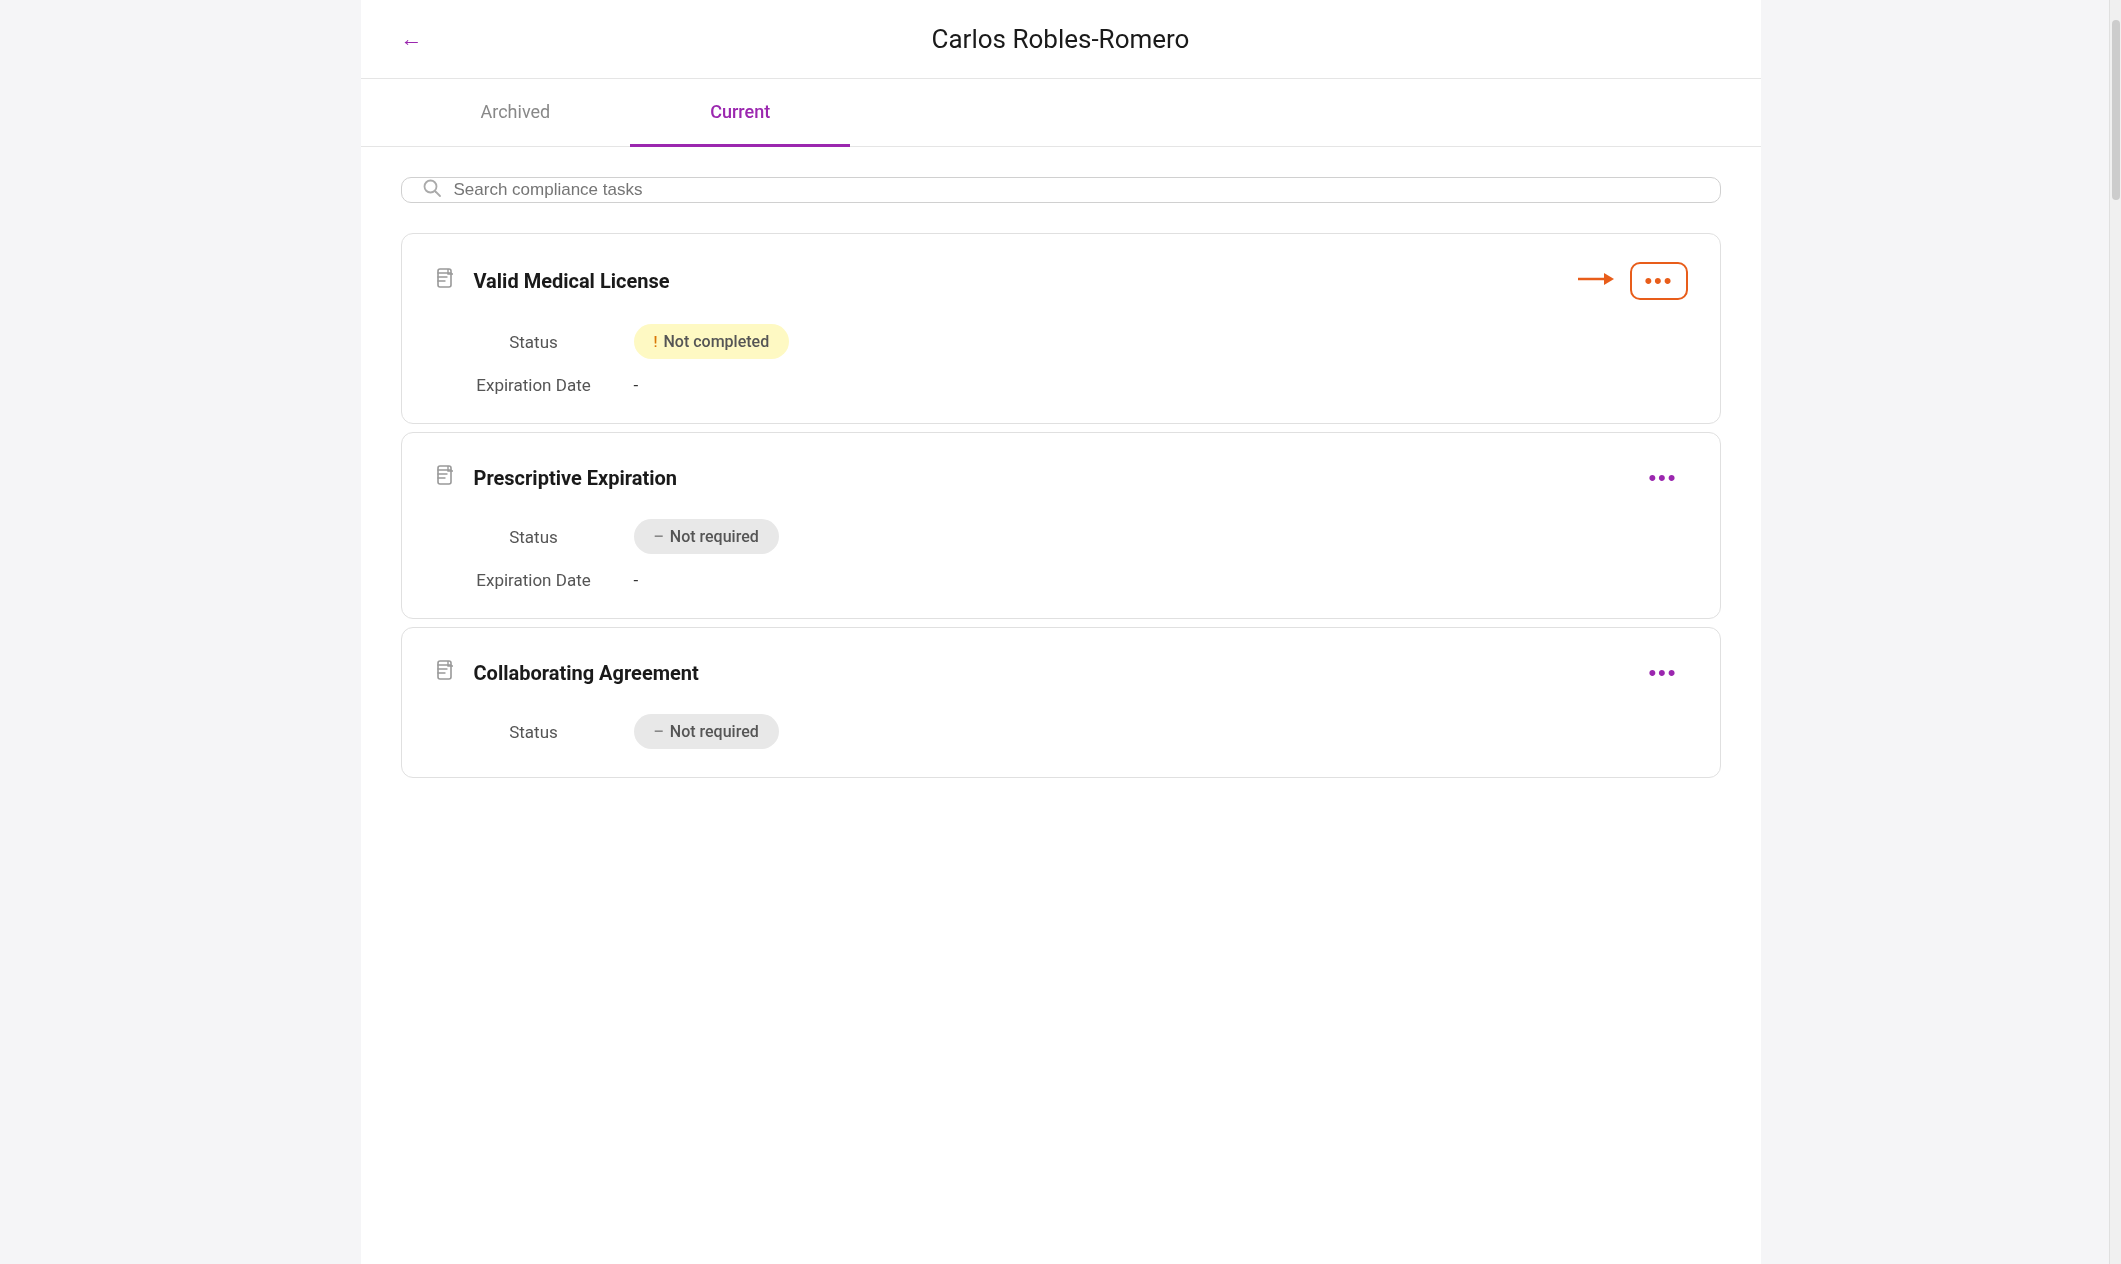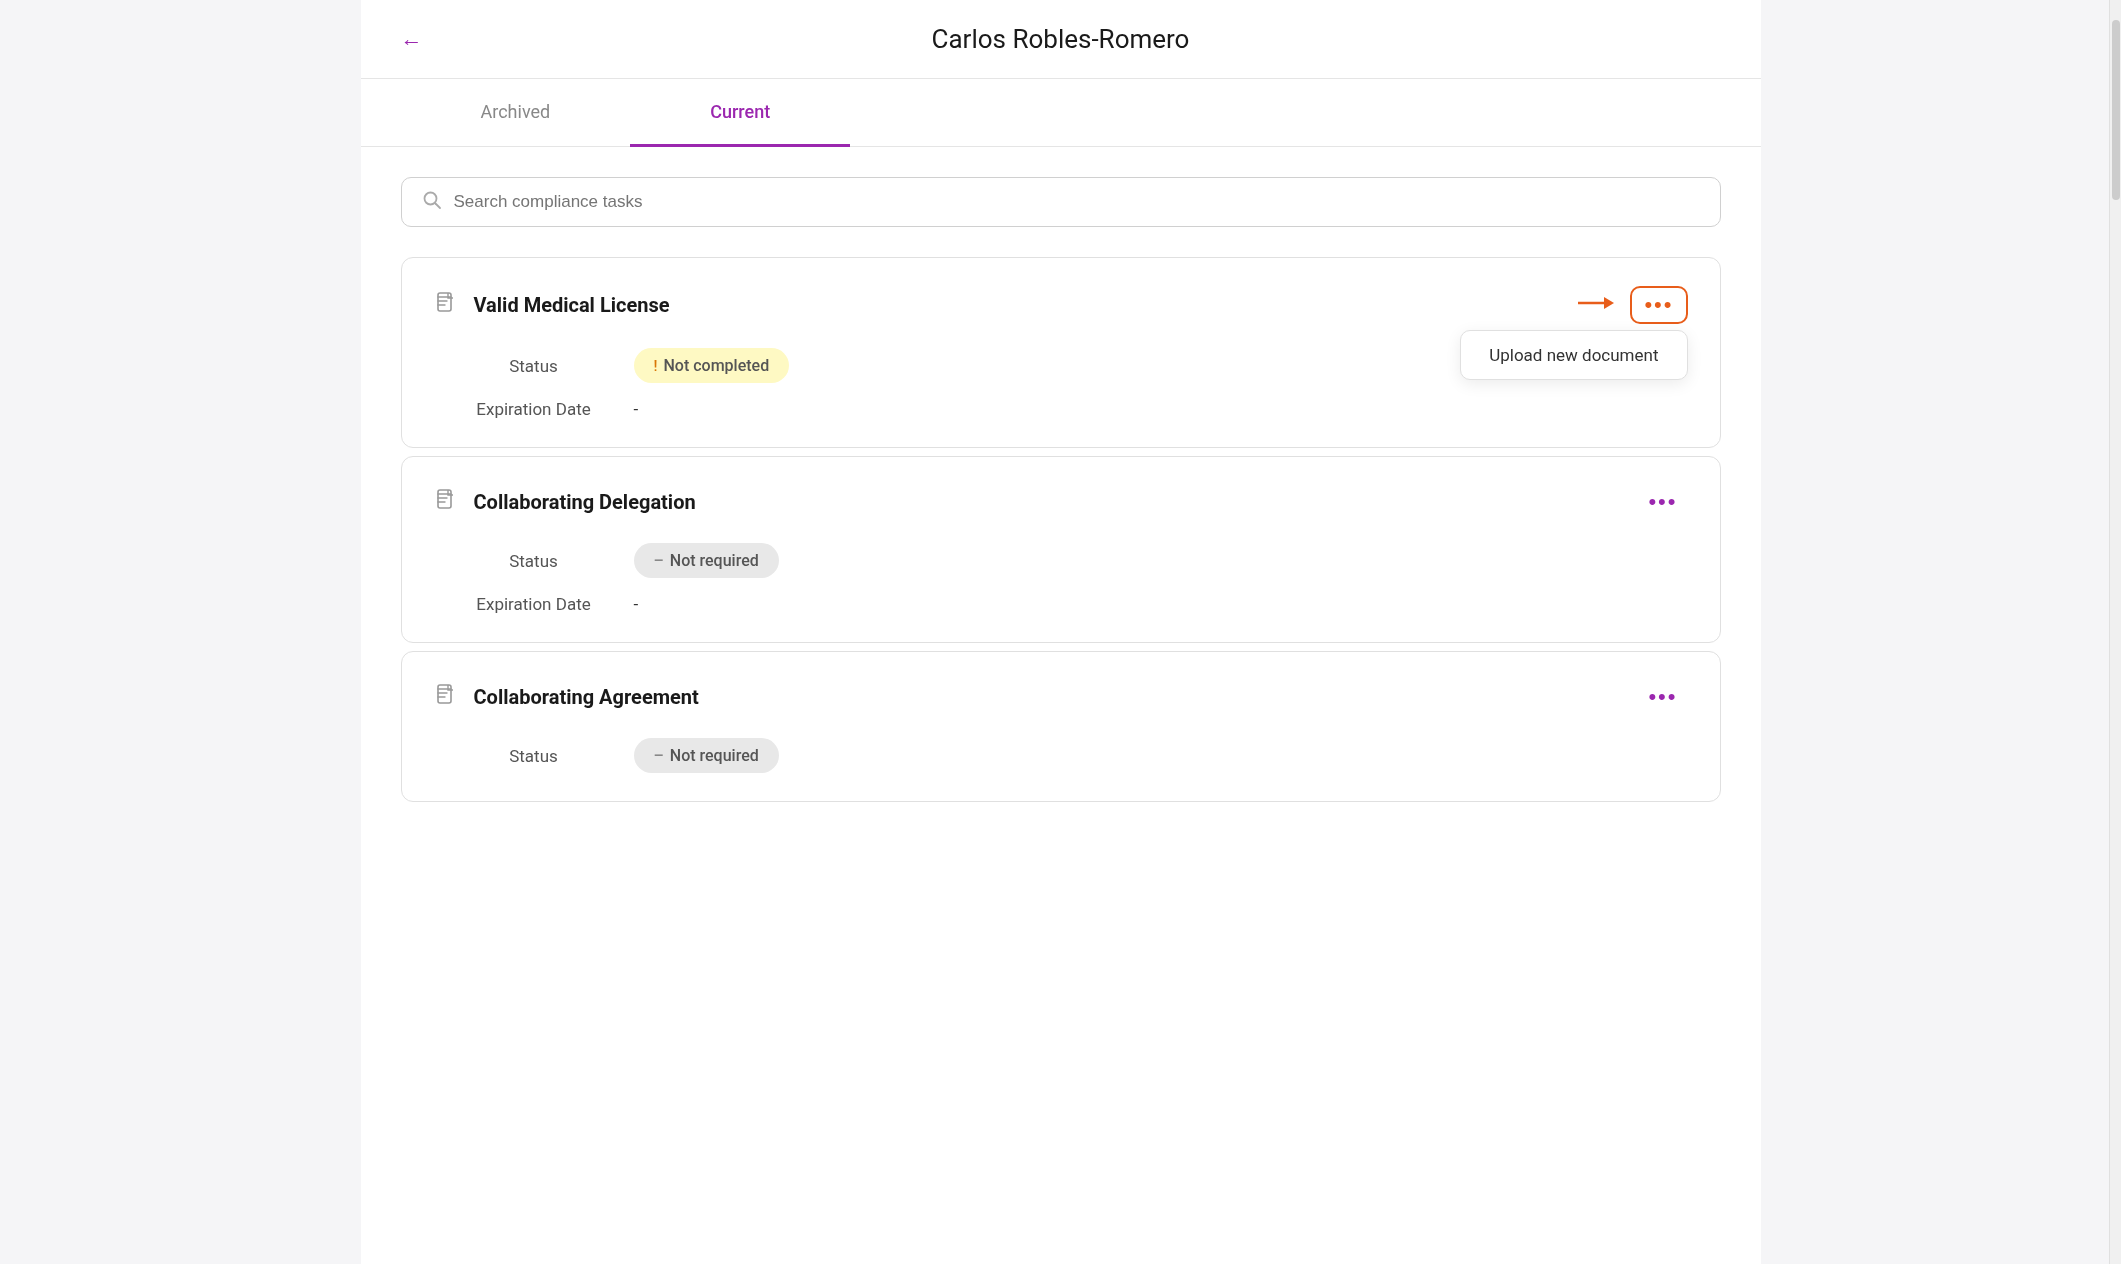--- a/index.html
+++ b/index.html
@@ -62,21 +62,21 @@
     
     .search-container {
       padding: 30px 40px 20px;
     }
     .search-box {
       width: 100%;
       display: flex;
       align-items: center;
       border: 1.5px solid #d0d0d0;
       border-radius: 10px;
-      padding: 12px 20px;
+      padding: 0 20px;
       gap: 12px;
       background: #fff;
     }
     .search-icon {
       color: #aaa;
       font-size: 18px;
     }
     .search-input {
       border: none;
       outline: none;
@@ -291,36 +291,33 @@
             <span class="badge-warning-icon">!</span>
             <span>Not completed</span>
           </span>
         </div>
         <div class="card-field">
           <span class="field-label">Expiration Date</span>
           <span class="field-value">-</span>
         </div>
       </div>
 
-      <div class="tooltip-popup">
-        <span>Upload new document</span>
-      </div>
     </div>
 
     <div class="card">
       <div class="card-header">
         <div class="card-title-group">
           <span class="doc-icon">
             <svg width="24" height="24" viewBox="0 0 24 24" fill="none">
               <rect x="4" y="2" width="13" height="18" rx="2" stroke="#999" stroke-width="1.6"></rect>
               <path d="M4 6h13M4 10h9M4 14h7" stroke="#999" stroke-width="1.4" stroke-linecap="round"></path>
               <path d="M14 2v5h5" stroke="#999" stroke-width="1.4"></path>
             </svg>
           </span>
-          <span class="card-title">Collaborating Delegation</span>
+          <span class="card-title">Prescriptive Expiration</span>
         </div>
         <button class="more-btn">
           <span>•••</span>
         </button>
       </div>
       <div class="card-fields">
         <div class="card-field">
           <span class="field-label">Status</span>
           <span class="badge badge-gray">
             <span class="badge-dash-icon">–</span>

